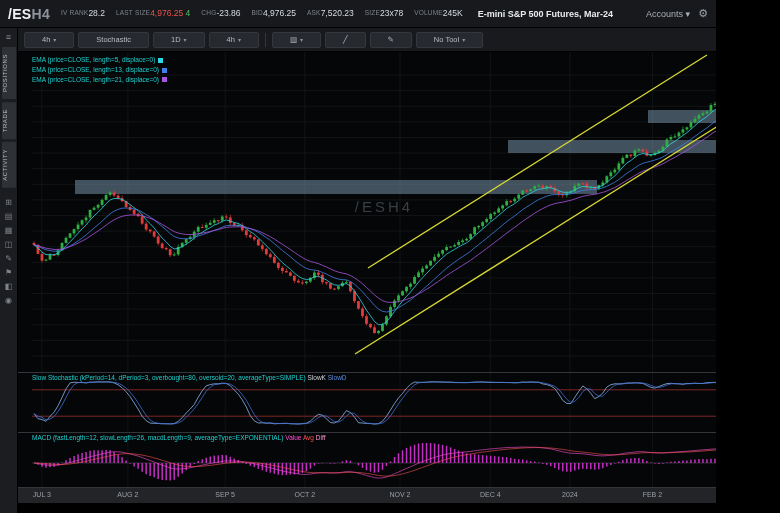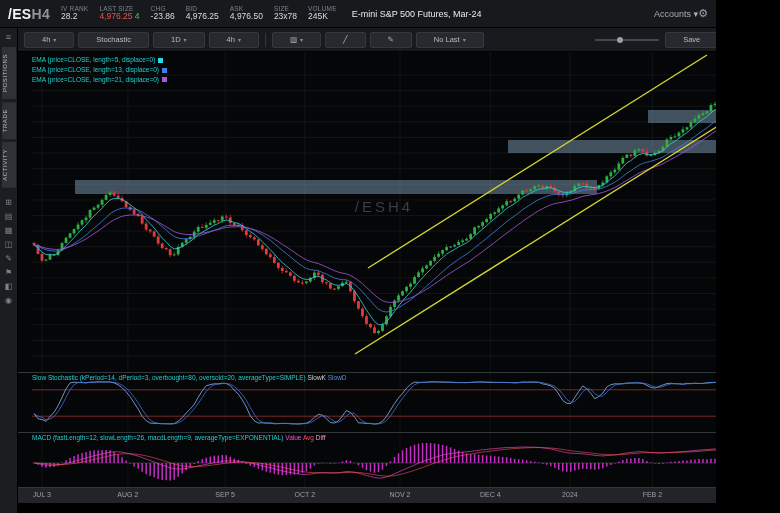--- a/index.html
+++ b/index.html
@@ -2,26 +2,26 @@
 <html><head>
 <meta charset="utf-8">
 <style>
   *{margin:0;padding:0;box-sizing:border-box}
   html,body{background:#000;font-family:"Liberation Sans",sans-serif}
   .app{position:relative;width:716px;height:513px;background:#e5e5e5;overflow:hidden;color:#c8ccd2}
   
   .header{height:28px;background:#17191c;display:flex;align-items:center;gap:11px;padding:0 8px;border-bottom:1px solid #000}
   .sym{font-size:14px;font-weight:bold;color:#f0f2f4;letter-spacing:.3px}
   .sym .tf{color:#8d939b;font-weight:bold}
-  .hf{display:flex;flex-direction:column;line-height:1.15}
+  .hf{display:flex;line-height:1.15}
   .hf .lbl{font-size:6.5px;color:#7e848c;text-transform:uppercase;letter-spacing:.2px}
   .hf .val{font-size:8.5px;color:#d8dce2;white-space:nowrap}
   .red{color:#e8534a}.grn{color:#4fc26b}
-  .desc{font-size:9px;color:#e8ebef;font-weight:normal;margin-left:4px}
-  .hdr-right{margin-left:auto;display:flex;align-items:center;gap:0;font-size:9px;color:#aab0b8}
+  .desc{font-size:9px;color:#e8ebef;font-weight:bold;margin-left:4px}
+  .hdr-right{margin-left:auto;display:flex;align-items:center;gap:8px;font-size:9px;color:#aab0b8}
   .gear{font-size:11px;color:#9aa0a8;cursor:pointer}
   
   .sidebar{position:absolute;left:0;top:28px;width:18px;height:485px;background:#1b1d20;display:flex;flex-direction:column;align-items:center;gap:3px;padding-top:4px;border-right:1px solid #000}
   .side-menu{color:#8a9098;font-size:9px;margin-bottom:2px}
   .vtab{writing-mode:vertical-rl;transform:rotate(180deg);background:#2e3136;color:#b9bec5;font-size:6px;letter-spacing:.6px;padding:7px 0;width:14px;text-align:center;border-radius:1px;cursor:pointer}
   .side-icons{display:flex;flex-direction:column;gap:5px;margin-top:7px;color:#7e848c;font-size:8px;text-align:center}
   .side-icons span{cursor:pointer}
   
   .main{position:absolute;left:18px;top:28px;width:762px;height:485px}
   
@@ -67,21 +67,21 @@
     <div class="hf">
       <span class="lbl">Chg</span>
       <span class="val red">-23.86</span>
     </div>
     <div class="hf">
       <span class="lbl">Bid</span>
       <span class="val grn">4,976.25</span>
     </div>
     <div class="hf">
       <span class="lbl">Ask</span>
-      <span class="val grn">4,976.50</span>
+      <span class="val grn">7,520.23</span>
     </div>
     <div class="hf">
       <span class="lbl">Size</span>
       <span class="val">23x78</span>
     </div>
     <div class="hf">
       <span class="lbl">Volume</span>
       <span class="val">245K</span>
     </div>
     <div class="desc">E-mini S&amp;P 500 Futures, Mar-24</div>
@@ -129,31 +129,23 @@
           <span>▥</span>
           <span class="caret">▾</span>
         </button>
       <button class="tbtn">
           <span>╱</span>
         </button>
       <button class="tbtn">
           <span>✎</span>
         </button>
       <button class="tbtn">
-          <span>No Last</span>
+          <span>No Tool</span>
           <span class="caret">▾</span>
         </button>
-      <div class="tright">
-        <div class="slider">
-          <div class="track"></div>
-          <div class="thumb"></div>
-        </div>
-        <button class="tbtn">Save</button>
-        <button class="tbtn link-btn">Link</button>
-      </div>
     </div>
 
     <div class="chart-row">
       <svg id="price-svg" width="762" height="320">
           <line x1="14" y1="23" x2="719" y2="23" stroke="#191b1d" stroke-width="0.7"></line>
           <text x="723" y="25.3" fill="#898d93" font-size="6.5" font-family="Liberation Sans, sans-serif">5,150</text>
           <line x1="14" y1="38.61" x2="719" y2="38.61" stroke="#191b1d" stroke-width="0.7"></line>
           <text x="723" y="40.91" fill="#898d93" font-size="6.5" font-family="Liberation Sans, sans-serif">5,100</text>
           <line x1="14" y1="54.22" x2="719" y2="54.22" stroke="#191b1d" stroke-width="0.7"></line>
           <text x="723" y="56.519999999999996" fill="#898d93" font-size="6.5" font-family="Liberation Sans, sans-serif">5,050</text>

